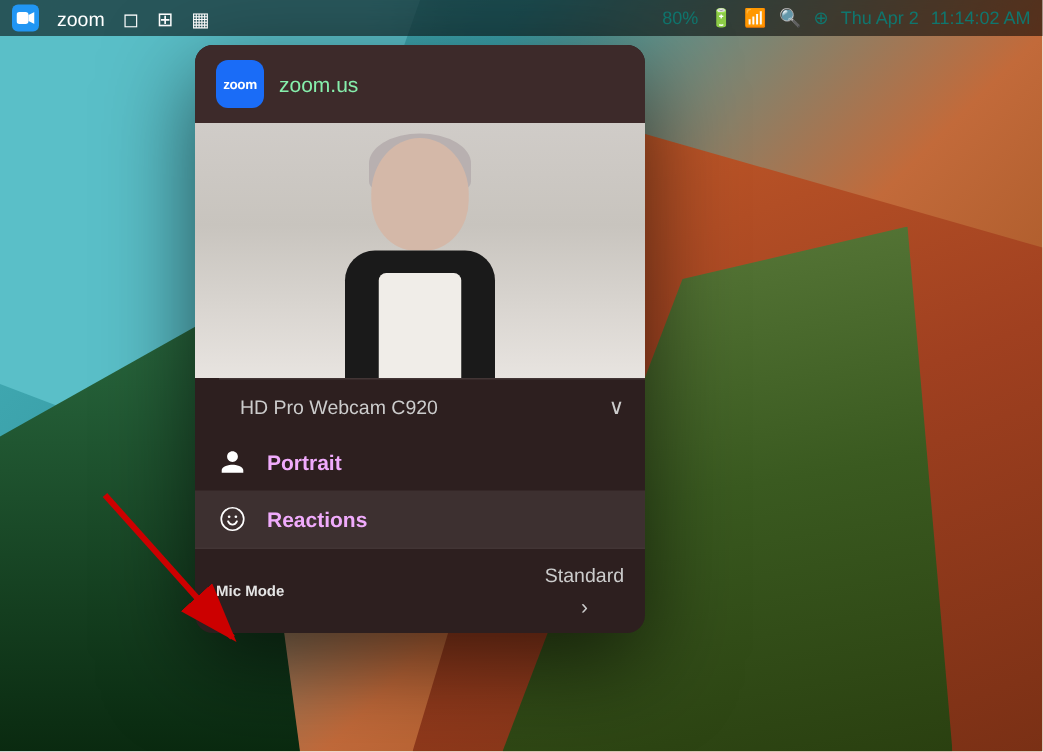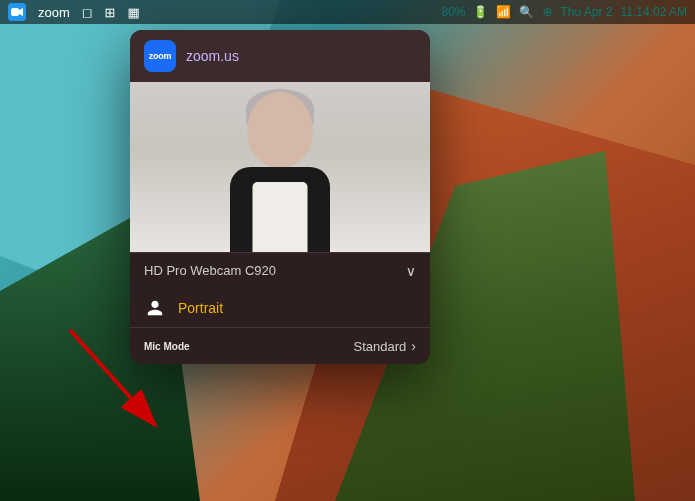--- a/index.html
+++ b/index.html
@@ -129,21 +129,21 @@
       justify-content: center;
       flex-shrink: 0;
     }
     .zoom-logo-text {
       color: white;
       font-size: 9px;
       font-weight: 700;
       letter-spacing: -0.3px;
     }
     .zoom-url {
-      color: #c4b5fd;
+      color: #86efac;
       font-size: 14px;
       font-weight: 500;
     }
 
     
     .camera-preview {
       width: 100%;
       height: 170px;
       background: linear-gradient(180deg, #d0ccc8 0%, #c8c4be 40%, #e8e4e0 100%);
       position: relative;
@@ -202,21 +202,23 @@
       height: 70px;
       background: #f0ede8;
       border-radius: 5px 5px 0 0;
     }
 
     
     .menu-divider-section {
       padding: 10px 14px;
       border-top: 1px solid rgba(255,255,255,0.1);
       display: flex;
+      align-items: center;
       justify-content: space-between;
+      margin-left: 16px;
     }
     .camera-label {
       color: #cccccc;
       font-size: 13px;
       font-weight: 500;
     }
     .chevron-icon {
       color: #cccccc;
       font-size: 14px;
     }
@@ -233,43 +235,44 @@
       width: 22px;
       height: 22px;
       display: flex;
       align-items: center;
       justify-content: center;
       color: #ffffff;
       font-size: 16px;
       flex-shrink: 0;
     }
     .menu-item-label {
-      color: #eab308;
+      color: #f0abfc;
       font-size: 14px;
-      font-weight: 400;
+      font-weight: 700;
     }
 
     
     .mic-mode-row {
       display: flex;
       align-items: center;
       justify-content: space-between;
       padding: 10px 14px;
       border-top: 1px solid rgba(255,255,255,0.1);
       cursor: pointer;
     }
     .mic-mode-label {
       color: #e5e5e5;
       font-size: 10px;
       font-weight: 700;
     }
     .mic-mode-right {
       display: flex;
       align-items: center;
       gap: 5px;
+      flex-direction: column;
     }
     .mic-mode-value {
       color: #cccccc;
       font-size: 13px;
     }
     .mic-chevron {
       color: #cccccc;
       font-size: 14px;
     }
 
@@ -353,20 +356,31 @@
   <div class="menu-item">
     <div class="menu-item-icon">
       <svg class="icon-svg" viewBox="0 0 24 24" fill="currentColor">
         <path d="M12 12c2.7 0 4.8-2.1 4.8-4.8S14.7 2.4 12 2.4 7.2 4.5 7.2 7.2 9.3 12 12 12zm0 2.4c-3.2 0-9.6 1.6-9.6 4.8v2.4h19.2v-2.4c0-3.2-6.4-4.8-9.6-4.8z"></path>
       </svg>
     </div>
     <span class="menu-item-label">Portrait</span>
   </div>
 
 
+  <div class="menu-item" style="background: rgba(255,255,255,0.08);">
+    <div class="menu-item-icon">
+      <svg class="icon-svg" viewBox="0 0 24 24" fill="currentColor">
+        <circle cx="12" cy="12" r="10" fill="none" stroke="white" stroke-width="1.5"></circle>
+        <circle cx="9" cy="10" r="1.2"></circle>
+        <circle cx="15" cy="10" r="1.2"></circle>
+        <path d="M8 14s1.5 3 4 3 4-3 4-3" fill="none" stroke="white" stroke-width="1.5" stroke-linecap="round"></path>
+      </svg>
+    </div>
+    <span class="menu-item-label">Reactions</span>
+  </div>
 
   <div class="mic-mode-row">
     <span class="mic-mode-label">Mic Mode</span>
     <div class="mic-mode-right">
       <span class="mic-mode-value">Standard</span>
       <span class="mic-chevron">›</span>
     </div>
   </div>
 
 </div>

